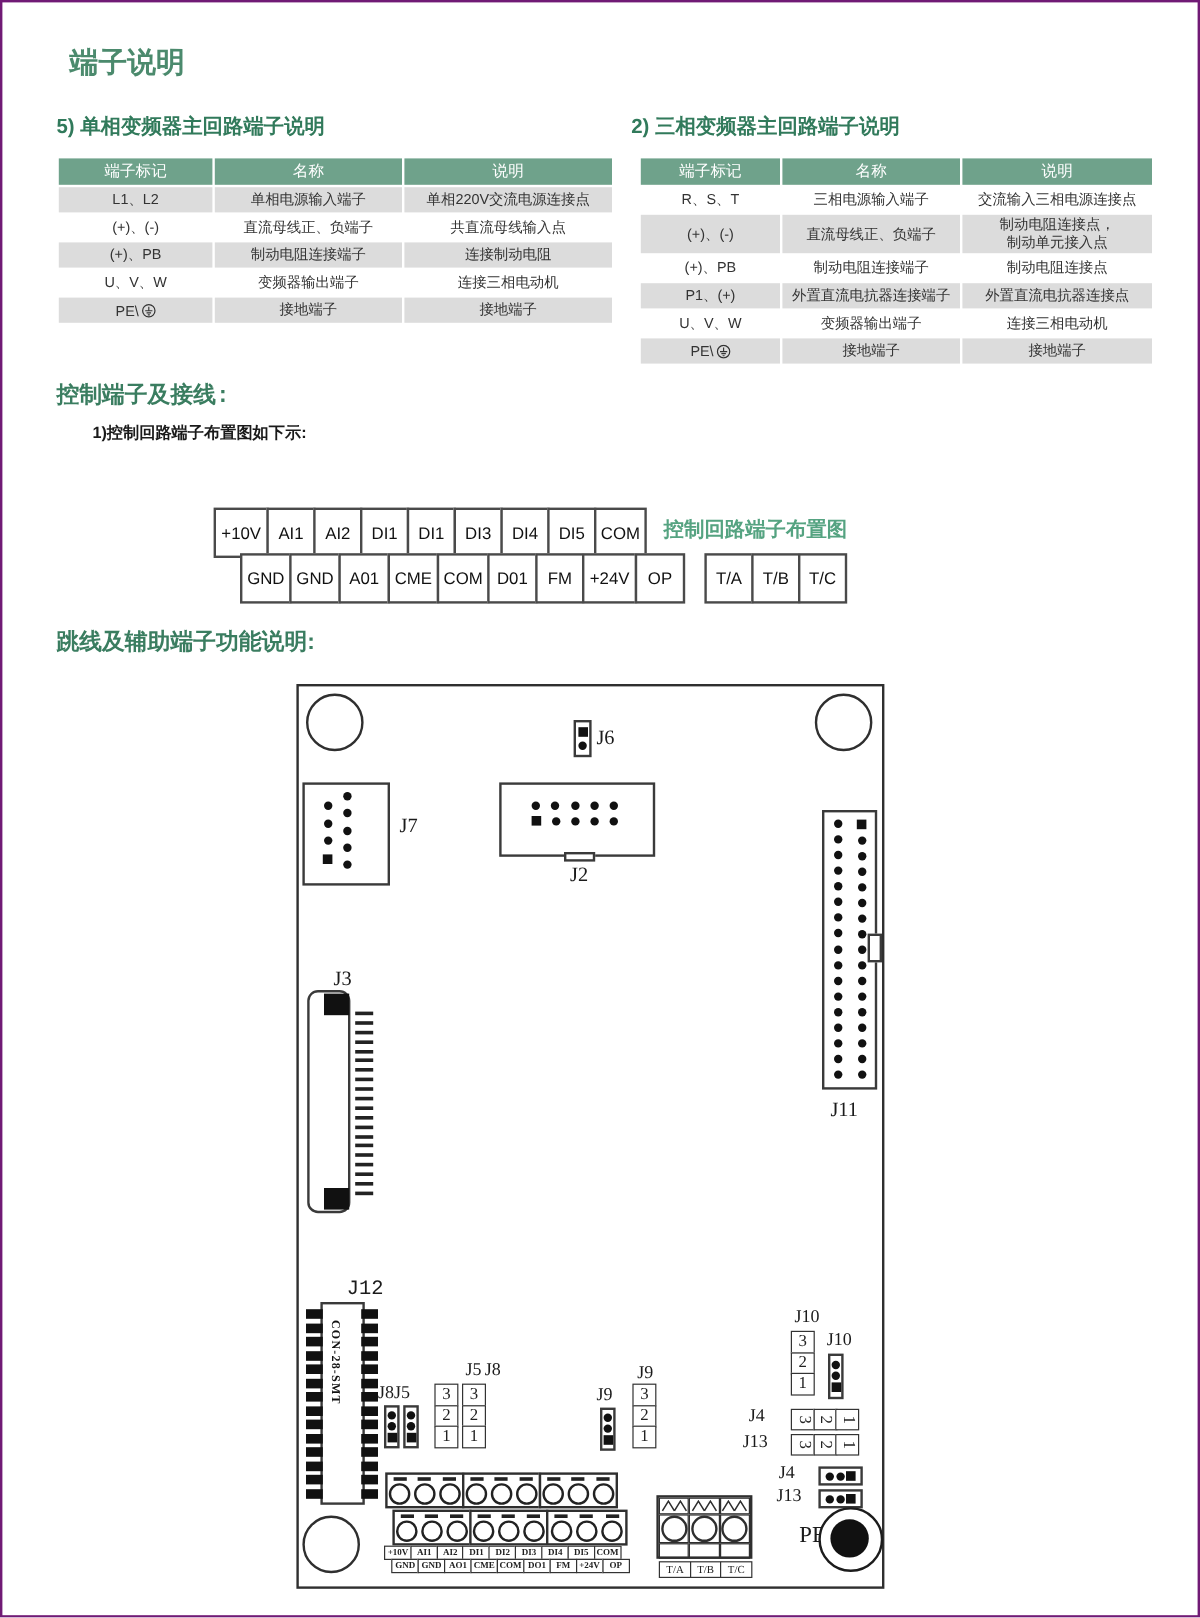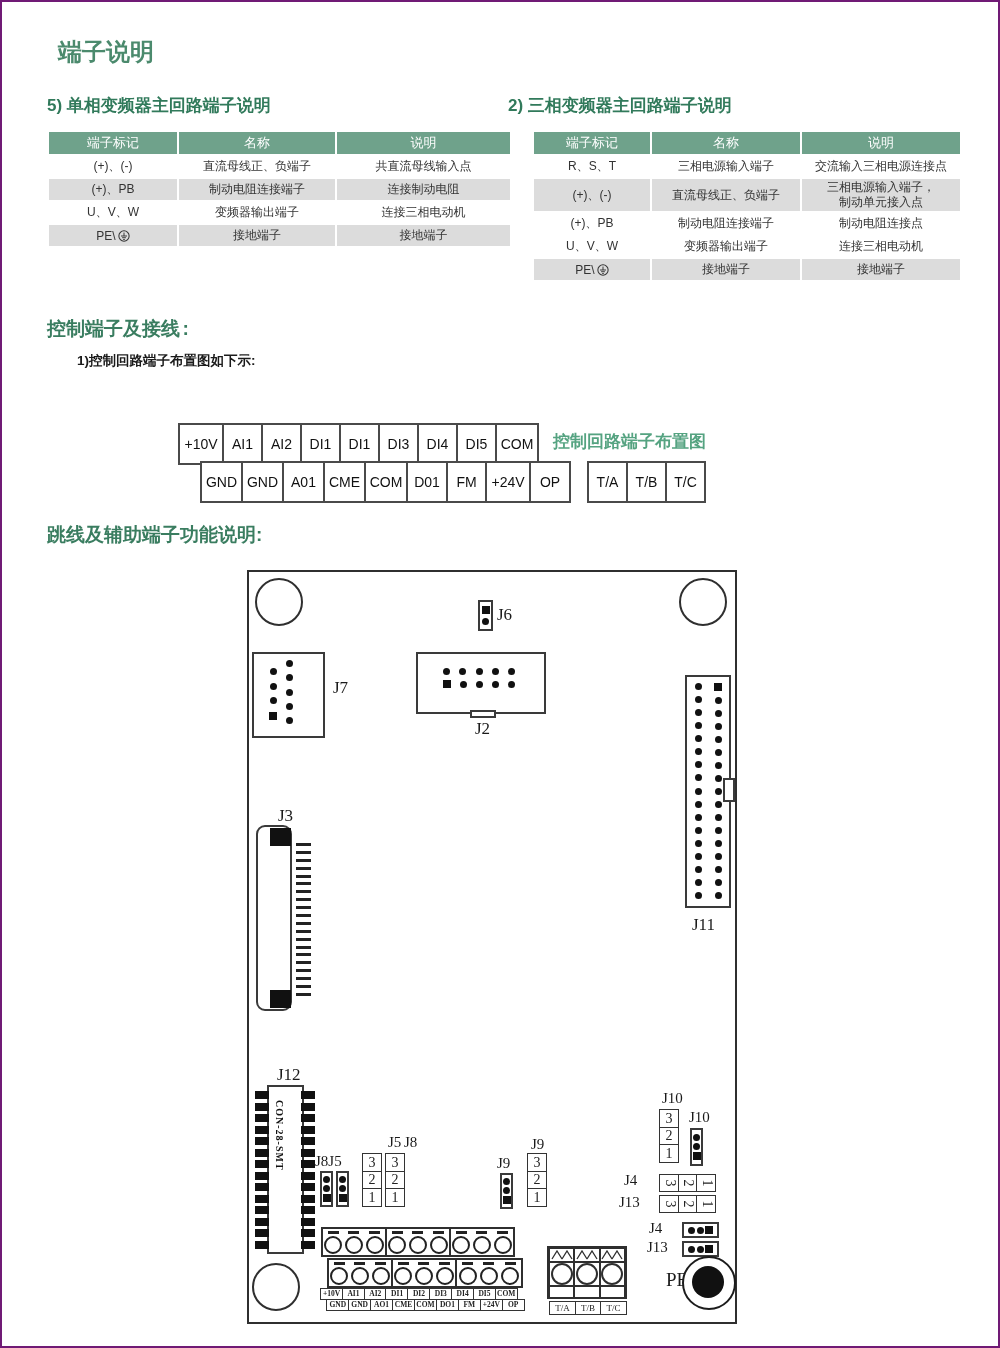--- a/index.html
+++ b/index.html
@@ -81,34 +81,39 @@
   .blk{position:absolute;background:#111;}
 </style>
 </head>
 <body>
 
 <div class="page">
 
   <div class="abs h-main" style="left:56px;top:34px;">端子说明</div>
 
   <div class="abs h-sec" style="left:45px;top:92px;">5) 单相变频器主回路端子说明</div>
-  <div class="abs h-sec" style="left:506px;top:92px;">2) 三相变频器主回路端子说明</div>
+  <div class="abs h-sec" style="left:524px;top:92px;">2) 三相变频器主回路端子说明</div>
 
   <table class="gtable" style="left:45px;top:128px;width:465px;">
     <colgroup>
         <col style="width:128px">
         <col style="width:156px">
         <col>
       </colgroup>
     <tbody>
         <tr>
       <th>端子标记</th>
       <th>名称</th>
       <th>说明</th>
     </tr>
+    <tr class="g">
+      <td>L1、L2</td>
+      <td>单相电源输入端子</td>
+      <td>单相220V交流电源连接点</td>
+        </tr>
     <tr class="w">
       <td>(+)、(-)</td>
       <td>直流母线正、负端子</td>
       <td>共直流母线输入点</td>
         </tr>
     <tr class="g">
       <td>(+)、PB</td>
       <td>制动电阻连接端子</td>
       <td>连接制动电阻</td>
         </tr>
@@ -144,27 +149,32 @@
       <th>说明</th>
     </tr>
     <tr class="w">
       <td>R、S、T</td>
       <td>三相电源输入端子</td>
       <td>交流输入三相电源连接点</td>
         </tr>
     <tr class="g">
       <td>(+)、(-)</td>
       <td>直流母线正、负端子</td>
-      <td class="two">三相电源输入端子，
+      <td class="two">制动电阻连接点，
 制动单元接入点</td>
         </tr>
     <tr class="w">
       <td>(+)、PB</td>
       <td>制动电阻连接端子</td>
       <td>制动电阻连接点</td>
+        </tr>
+    <tr class="g">
+      <td>P1、(+)</td>
+      <td>外置直流电抗器连接端子</td>
+      <td>外置直流电抗器连接点</td>
         </tr>
     <tr class="w">
       <td>U、V、W</td>
       <td>变频器输出端子</td>
       <td>连接三相电动机</td>
         </tr>
     <tr class="g">
       <td><span class="pe-wrap">
               <span>PE\</span>
               <svg class="gnd" viewBox="0 0 14 14">
@@ -325,21 +335,21 @@
         <span class="dash"></span>
         <span class="dash"></span>
         <span class="dash"></span>
         <span class="dash"></span>
         <span class="dash"></span>
         <span class="dash"></span>
         <span class="dash"></span>
         <span class="dash"></span>
       </div>
 
-    <div class="lblS" style="left:28px;top:493px;">J12</div>
+    <div class="lblS" style="left:40px;top:493px;font-family:Liberation Mono, monospace;">J12</div>
     <div class="box" style="left:18px;top:513px;width:37px;height:169px;"></div>
     <div class="pins-v" style="left:6px;top:519px;height:158px;width:14px;">
         <span class="pad"></span>
         <span class="pad"></span>
         <span class="pad"></span>
         <span class="pad"></span>
         <span class="pad"></span>
         <span class="pad"></span>
         <span class="pad"></span>
         <span class="pad"></span>

